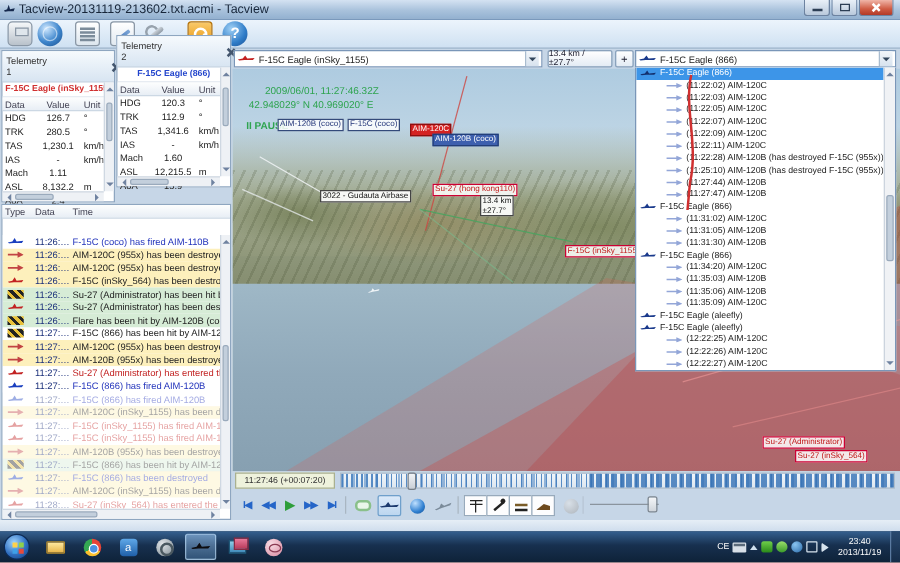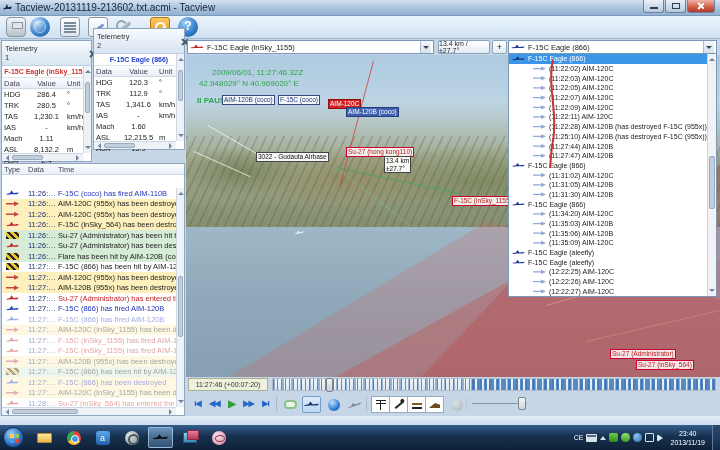--- a/index.html
+++ b/index.html
@@ -220,21 +220,21 @@
       </div>
       <div class="t-title" style="color: rgb(208, 48, 48);">F-15C Eagle (inSky_1155)</div>
       <div class="t-cols">
           <span class="tc tc0">Data</span>
           <span class="tc tc1">Value</span>
           <span class="tc tc2">Unit</span>
         </div>
       <div class="t-body">
           <div class="t-row">
             <span class="tc tc0">HDG</span>
-            <span class="tc tc1">286.4</span>
+            <span class="tc tc1">126.7</span>
             <span class="tc tc2">°</span>
           </div>
           <div class="t-row">
             <span class="tc tc0">TRK</span>
             <span class="tc tc1">280.5</span>
             <span class="tc tc2">°</span>
           </div>
           <div class="t-row">
             <span class="tc tc0">TAS</span>
             <span class="tc tc1">1,230.1</span>

